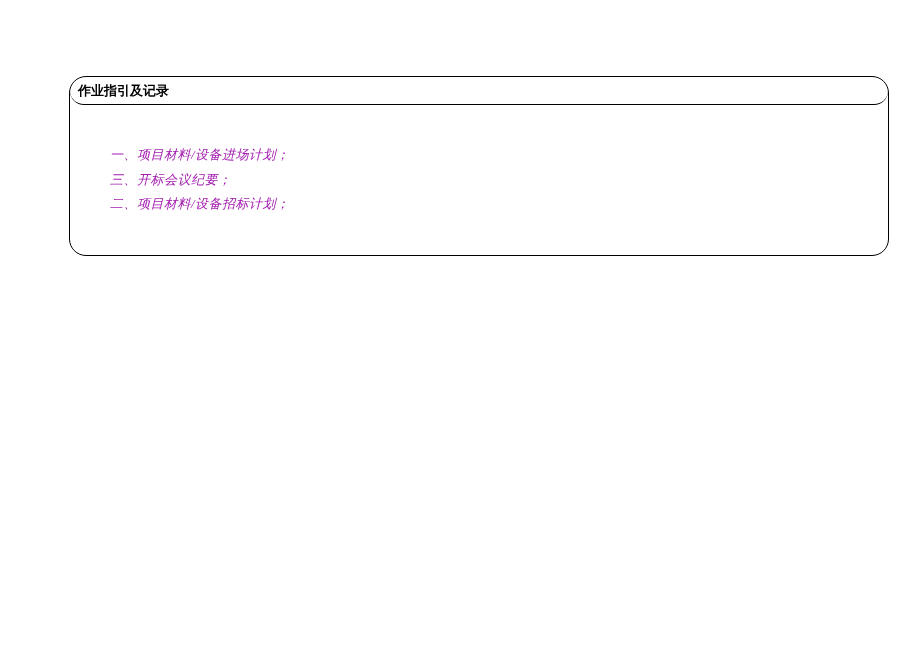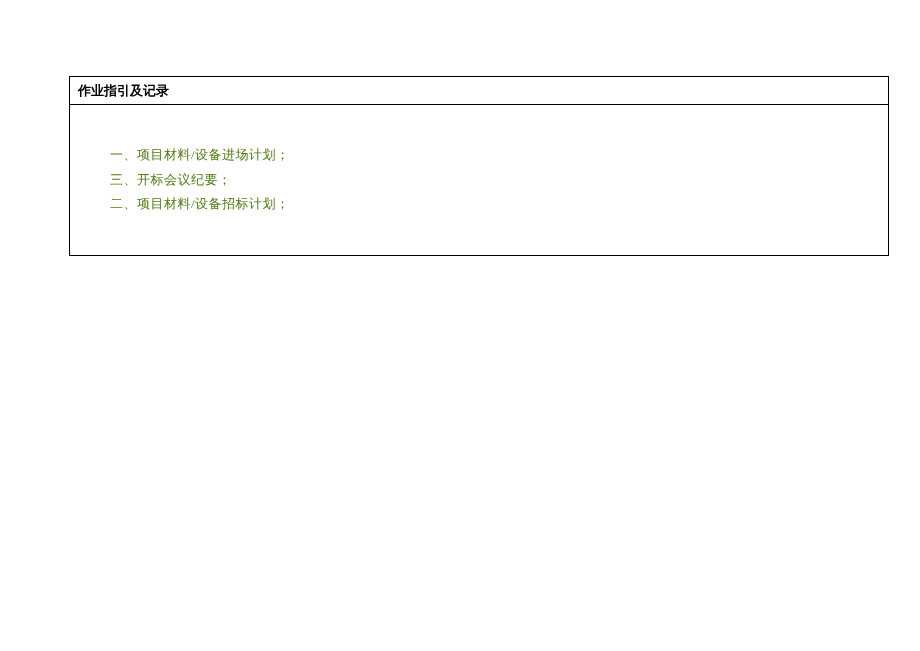--- a/index.html
+++ b/index.html
@@ -1,18 +1,19 @@
 <!DOCTYPE html>
 <html><head>
   <meta charset="utf-8">
   <style>
     * {
       margin: 0;
       padding: 0;
       box-sizing: border-box;
+      border-radius: 17px;
     }
     body {
       background: #ffffff;
       font-family: "SimSun", "宋体", serif;
       width: 920px;
       height: 651px;
       position: relative;
     }
     .document-container {
       position: absolute;
@@ -28,23 +29,24 @@
     .header-title {
       font-weight: bold;
       font-size: 13px;
       color: #000;
     }
     .content-area {
       padding: 38px 8px 38px 40px;
     }
     .content-line {
       font-size: 13px;
-      color: #4d7c0f;
+      color: #a21caf;
       line-height: 1.9;
       letter-spacing: 0.5px;
+      font-style: italic;
     }
   </style>
 </head>
 <body>
 
 <div class="document-container">
   <div class="header-row">
     <span class="header-title">作业指引及记录</span>
   </div>
   <div class="content-area">

